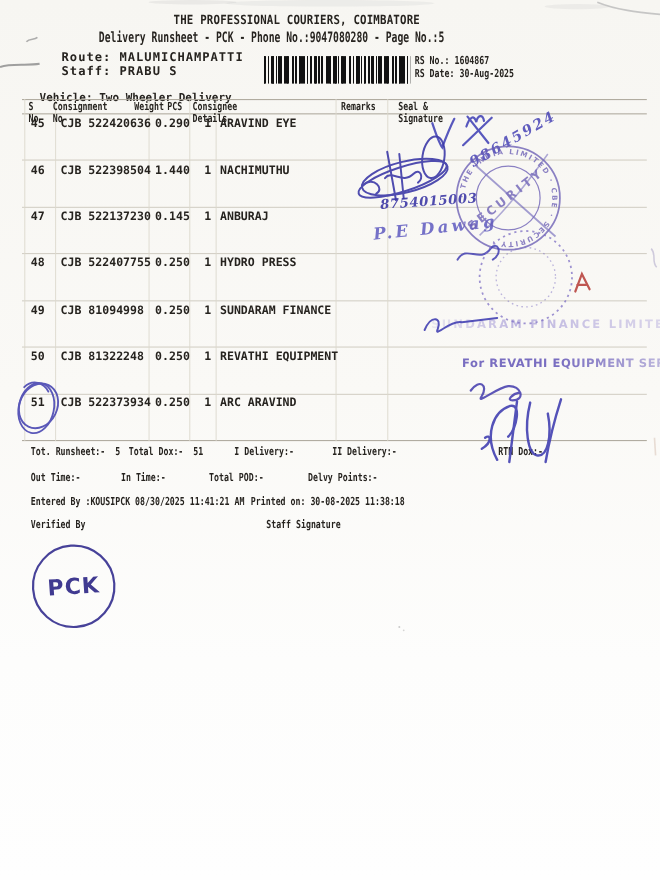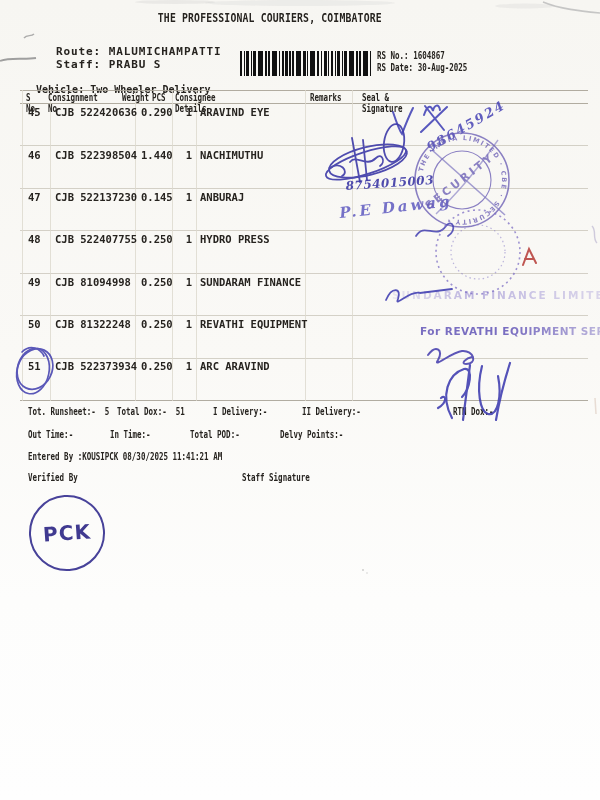--- a/index.html
+++ b/index.html
@@ -43,20 +43,21 @@
     -webkit-mask-image:linear-gradient(90deg,rgba(0,0,0,.95) 40%,rgba(0,0,0,.25));
     mask-image:linear-gradient(90deg,rgba(0,0,0,.95) 40%,rgba(0,0,0,.25));}
   svg.ink{position:absolute;left:0;top:0;pointer-events:none;}
 </style>
 </head>
 <body>
 
 <div class="paper">
 
   <div class="abs title-wrap"><span class="title-in">THE PROFESSIONAL COURIERS, COIMBATORE</span></div>
+  <div class="abs sub-wrap"><span class="sub-in">Delivery Runsheet - PCK - Phone No.:9047080280 - Page No.:5</span></div>
 
   <div class="abs meta" style="top:45px;left:32px;">
     <span>Route:</span>
     <span>MALUMICHAMPATTI</span>
   </div>
   <div class="abs meta" style="top:58px;left:32px;">
     <span>Staff:</span>
     <span>PRABU S</span>
   </div>
   <div class="abs t10" style="top:84px;left:36px;">
@@ -171,20 +172,21 @@
   <div class="abs t10" style="top:406px;left:213px;"><span class="cond">I Delivery:-</span></div>
   <div class="abs t10" style="top:406px;left:302px;"><span class="cond">II Delivery:-</span></div>
   <div class="abs t10" style="top:406px;left:453px;"><span class="cond">RTN Dox:-</span></div>
 
   <div class="abs t10" style="top:429px;left:28px;"><span class="cond">Out Time:-</span></div>
   <div class="abs t10" style="top:429px;left:110px;"><span class="cond">In Time:-</span></div>
   <div class="abs t10" style="top:429px;left:190px;"><span class="cond">Total POD:-</span></div>
   <div class="abs t10" style="top:429px;left:280px;"><span class="cond">Delvy Points:-</span></div>
 
   <div class="abs t10" style="top:451px;left:28px;"><span class="cond">Entered By :KOUSIPCK 08/30/2025 11:41:21 AM</span></div>
+  <div class="abs t10" style="top:451px;left:228px;"><span class="cond">Printed on: 30-08-2025 11:38:18</span></div>
   <div class="abs t10" style="top:472px;left:28px;"><span class="cond">Verified By</span></div>
   <div class="abs t10" style="top:472px;left:242px;"><span class="cond">Staff Signature</span></div>
 
   <div class="abs sundaram">SUNDARAM FINANCE LIMITED</div>
   <div class="abs revathi">For REVATHI EQUIPMENT SERVICES</div>
 
   <div class="pck-stamp">
       <span>PCK</span>
     </div>
 

